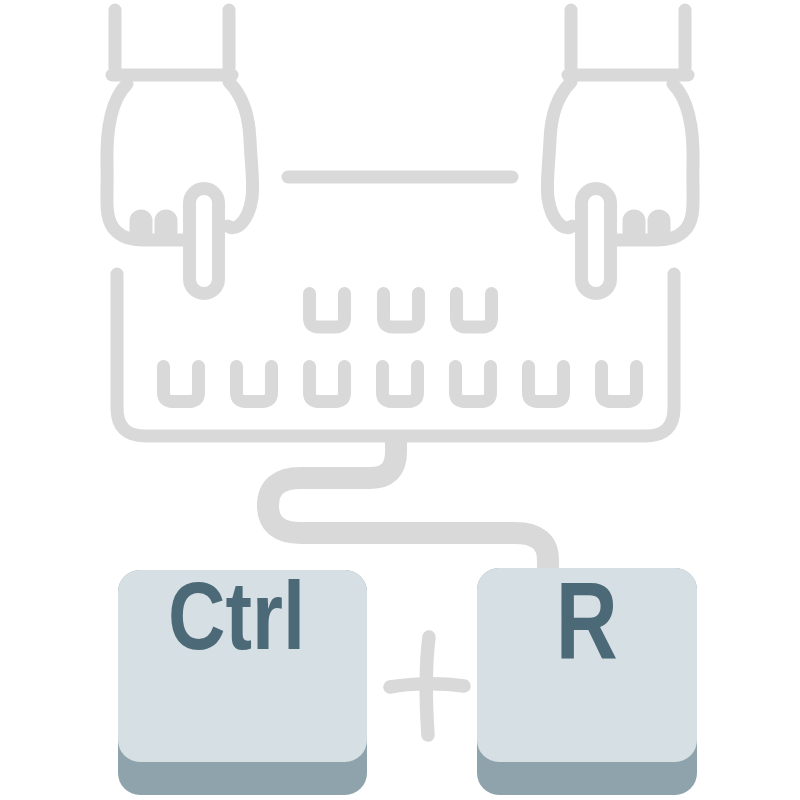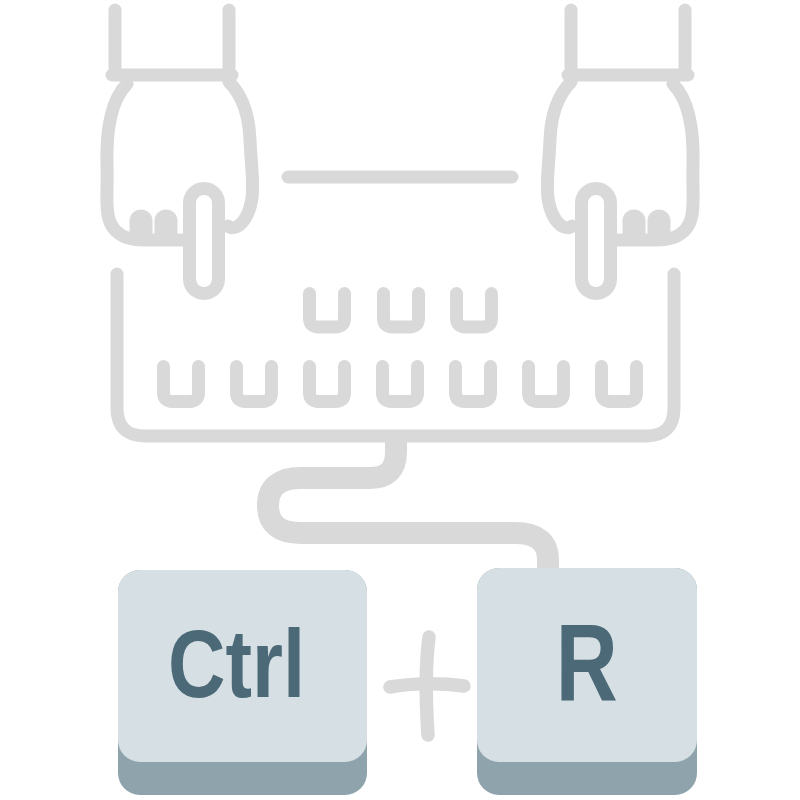--- a/index.html
+++ b/index.html
@@ -12,21 +12,21 @@
   .key{
     position:absolute;
     border-radius:22px;
     background:#8ea3ac;      
     z-index:5;
   }
   .key-face{
     position:absolute;left:0;right:0;top:0;
     border-radius:22px;
     background:#d6dfe3;      
-    display:flex;align-items:center;justify-content:center;
+    display:flex;justify-content:center;
   }
   .key-label{
     color:#4b6977;
     font-weight:bold;
     line-height:1;
     display:inline-block;
     white-space:nowrap;
   }
   #ctrl-key{left:118px;top:570px;width:249px;height:225px;}
   #ctrl-key .key-face{height:192px;}

